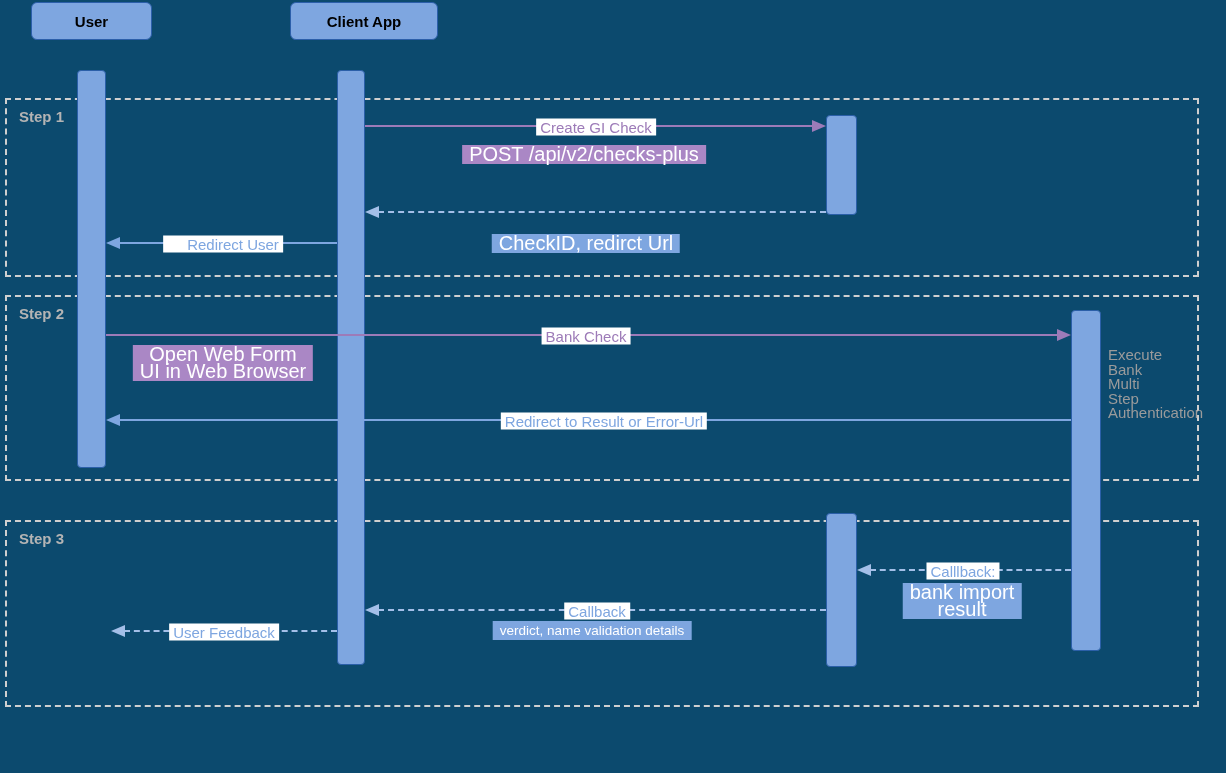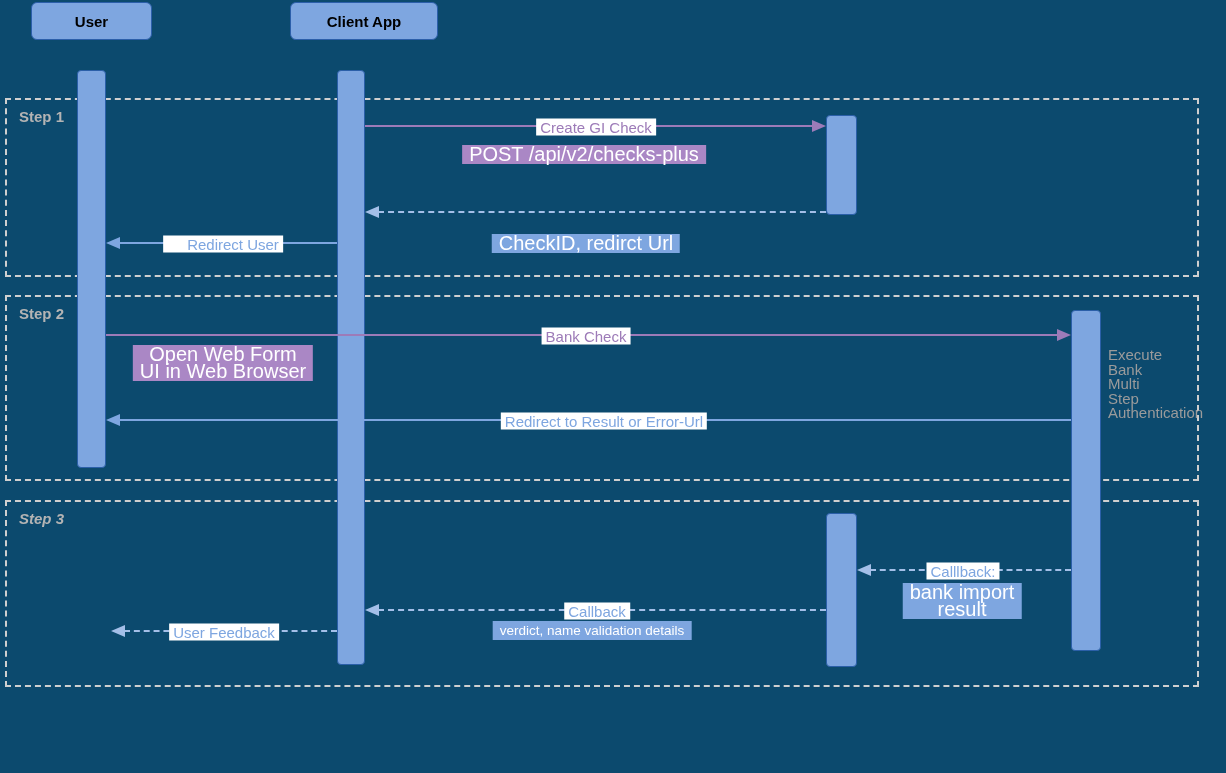--- a/index.html
+++ b/index.html
@@ -18,21 +18,21 @@
   #actor-giroident{left:781px;width:120px;}
   #actor-webform{left:1025px;width:122px;}
 
   
   .frame{
     position:absolute;left:5px;width:1194px;border:2px dashed #cfcfcf;
     box-sizing:border-box;z-index:1;
   }
   #frame1{top:98px;height:179px;}
   #frame2{top:295px;height:186px;}
-  #frame3{top:500px;height:187px;font-style:italic;}
+  #frame3{top:520px;height:187px;}
   .frame-label{
     position:absolute;left:12px;top:8px;color:#b4b4b4;font-weight:bold;font-size:15px;
   }
 
   
   .bar{
     position:absolute;background:#7ea6e0;border:1px solid #2b5fa8;border-radius:4px;
     box-sizing:border-box;z-index:5;
   }
   #bar-user{left:77px;top:70px;width:29px;height:398px;}

